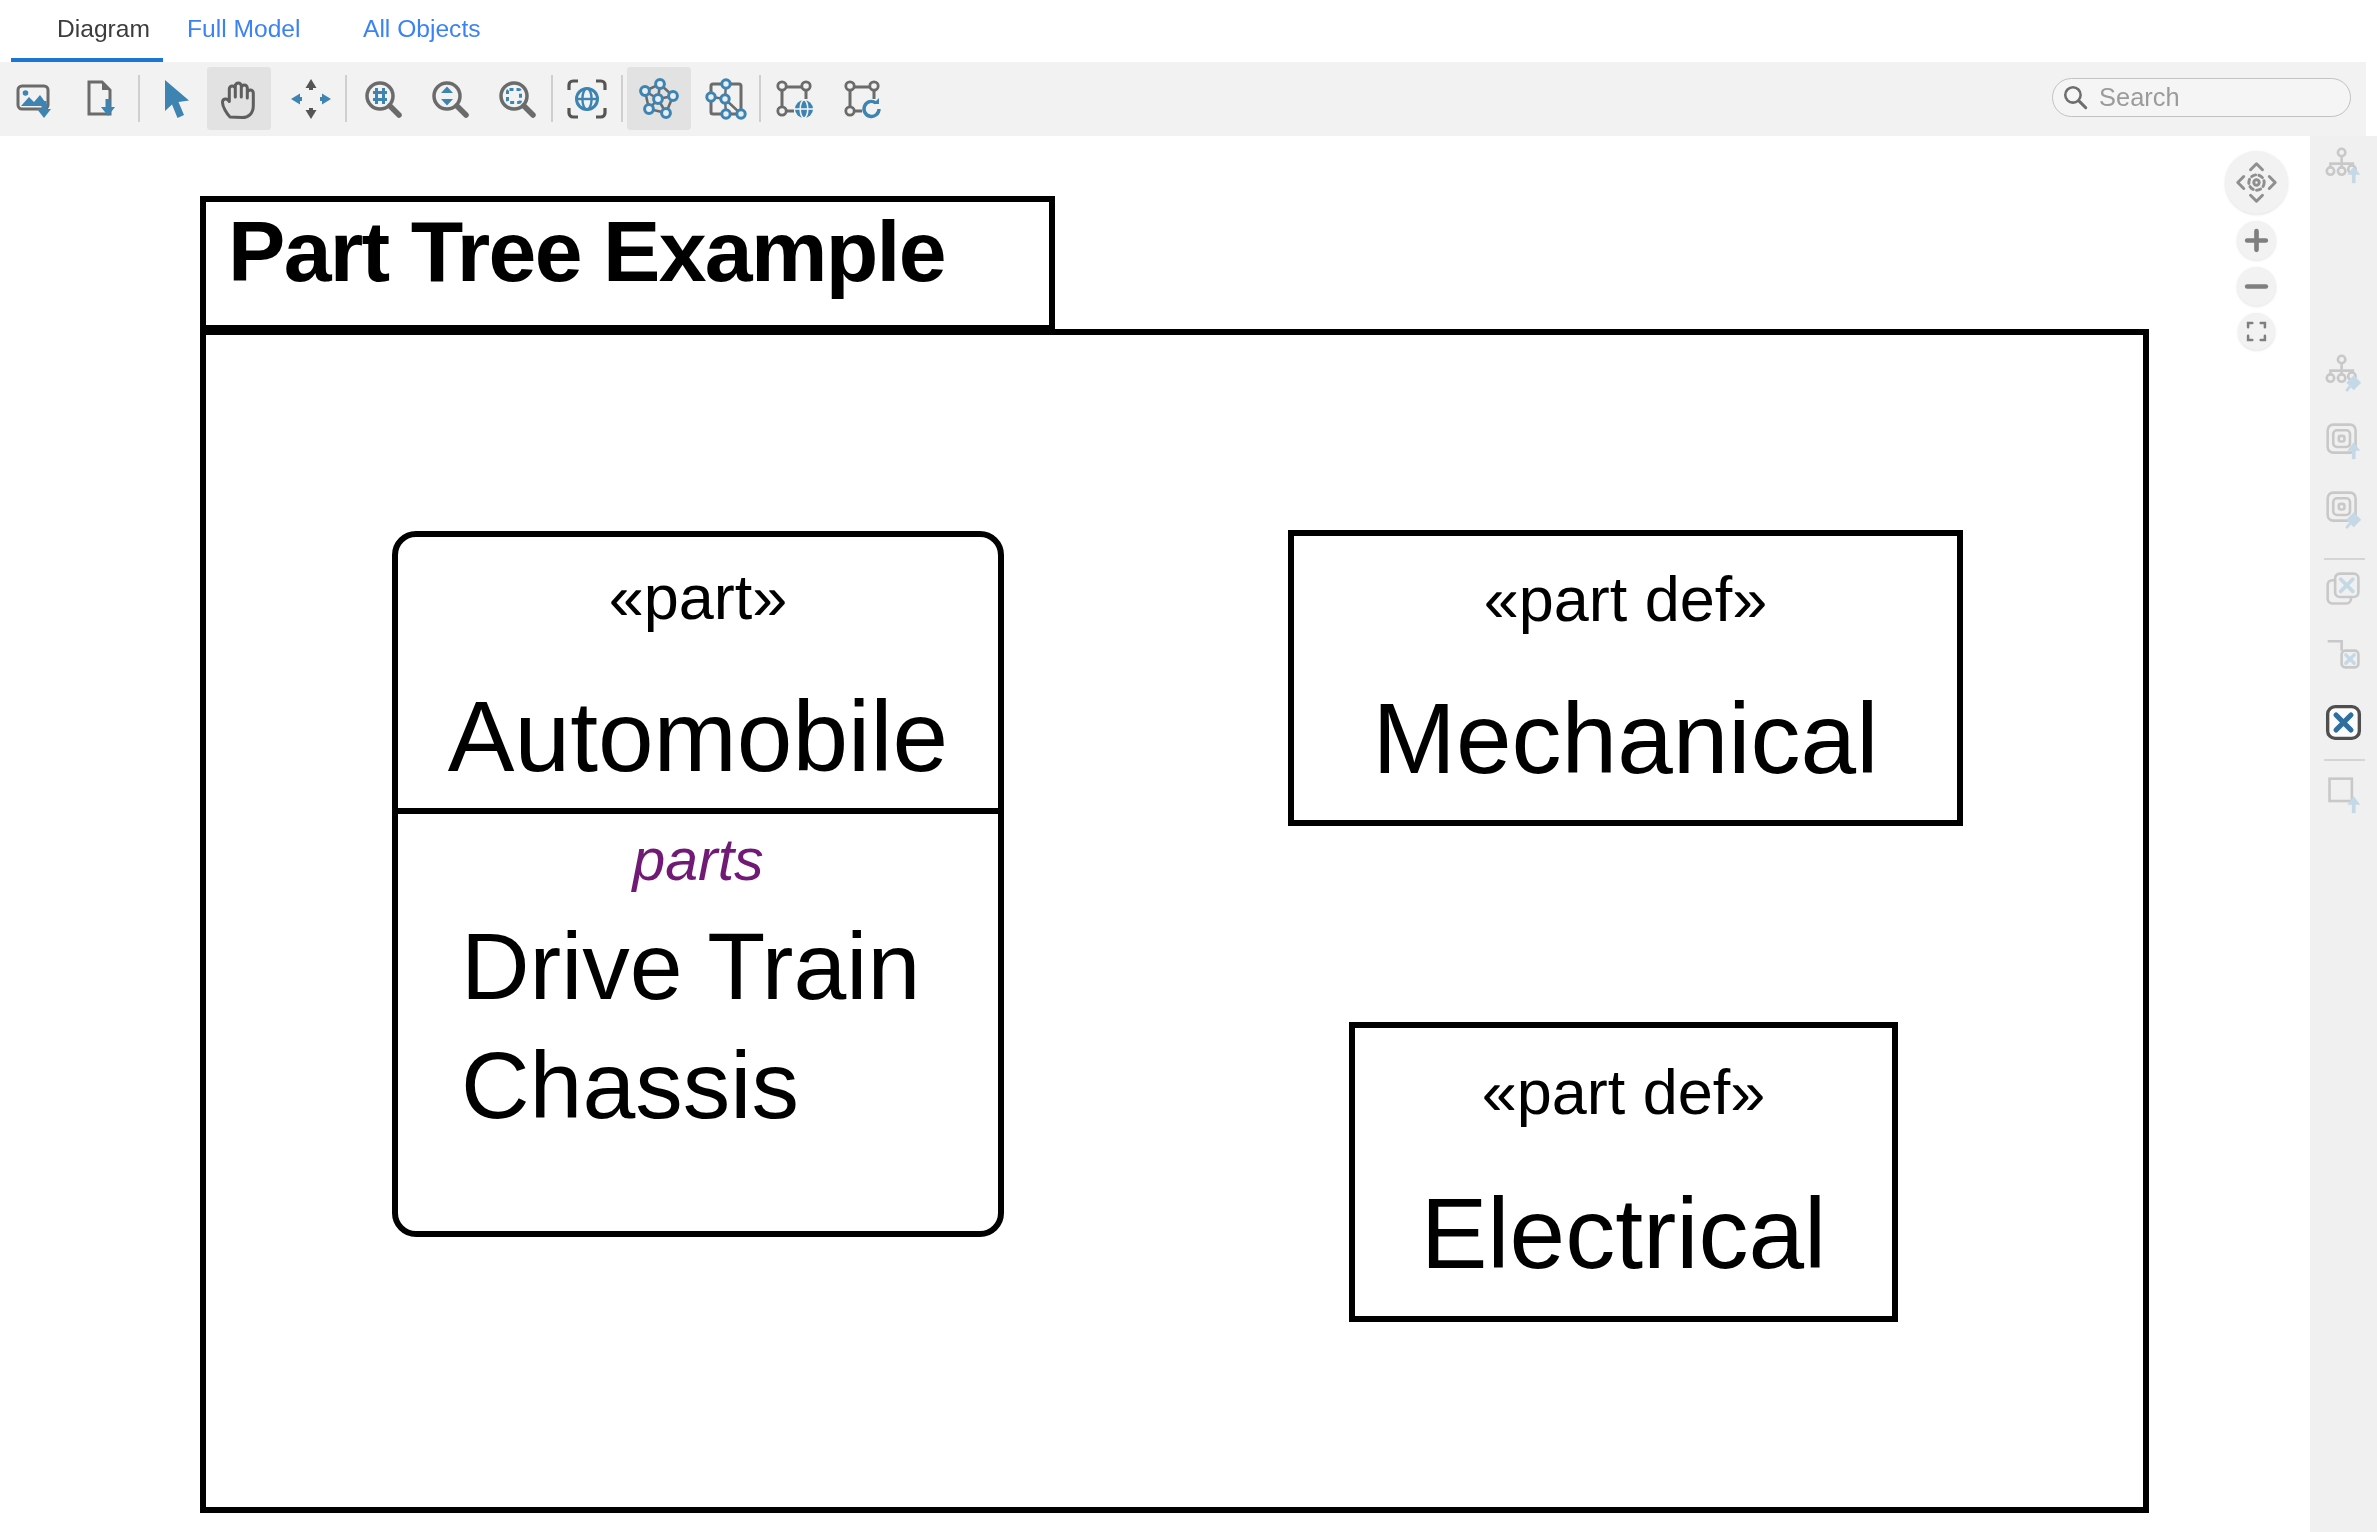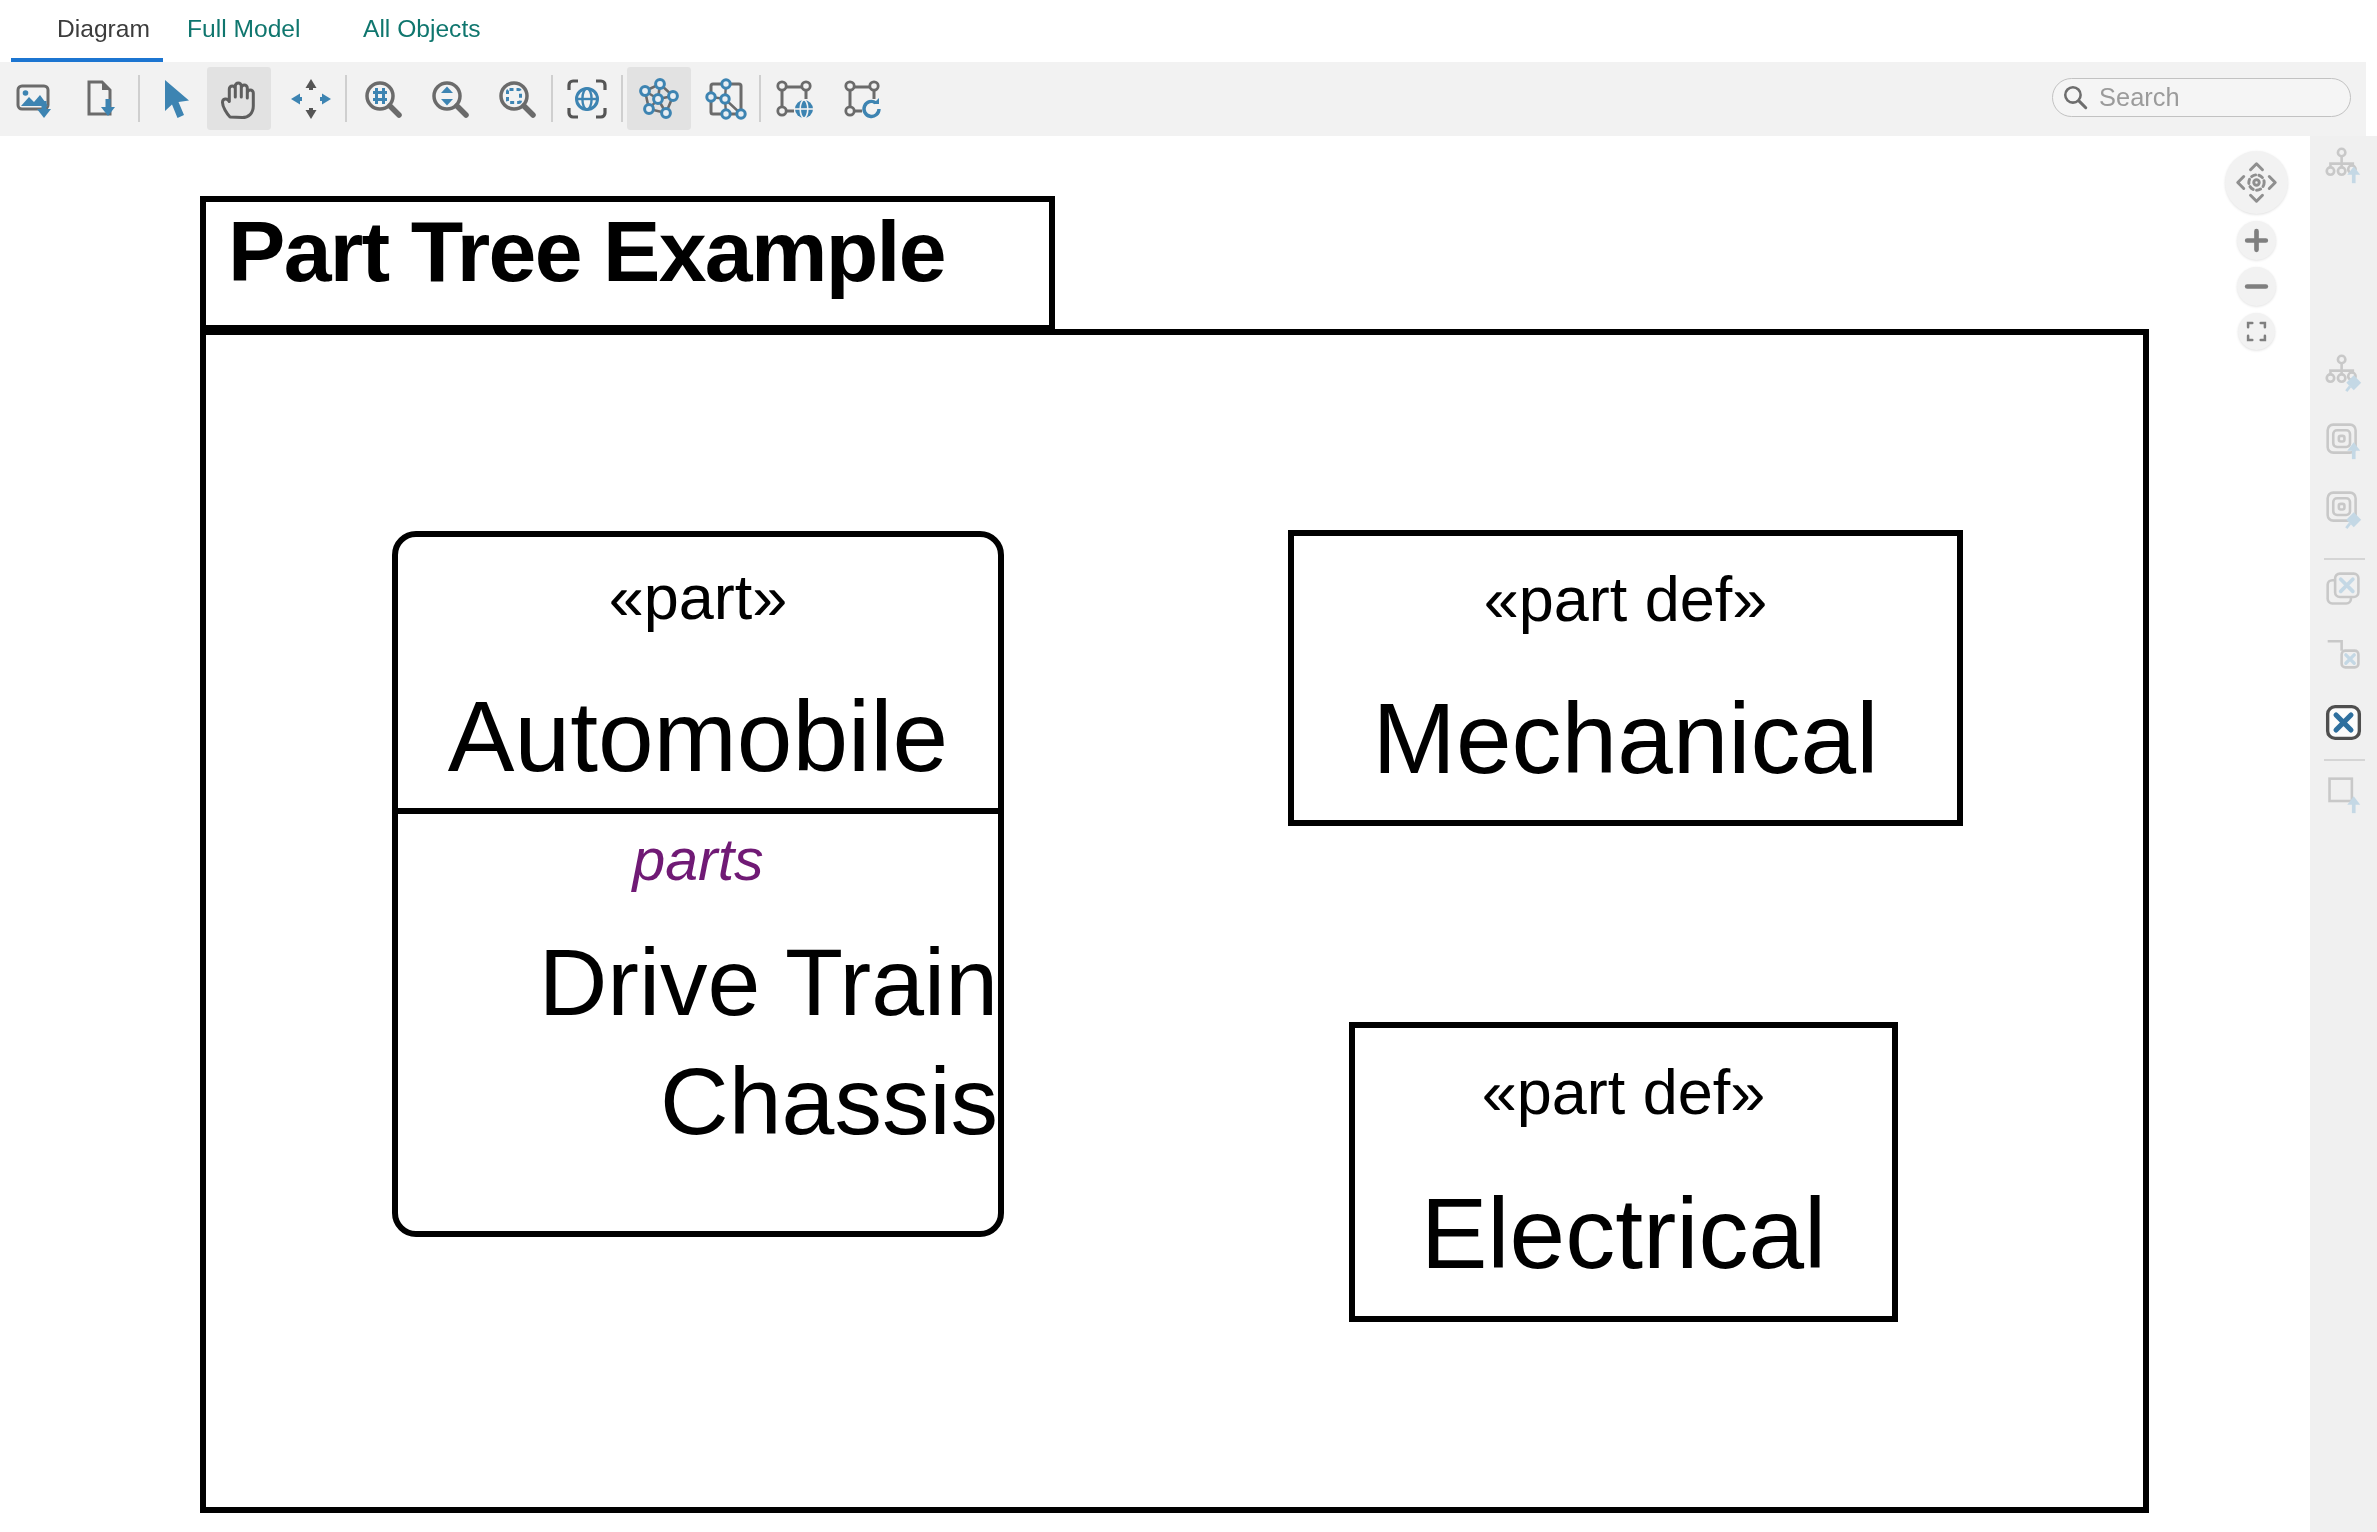--- a/index.html
+++ b/index.html
@@ -1,21 +1,21 @@
 <!DOCTYPE html>
 <html style="font-size:13.5px"><head>
 <meta charset="utf-8">
 <style>
   html,body{margin:0;padding:0;background:#fff;}
   #app{position:relative;width:2377px;height:1532px;background:#ffffff;
        font-family:"Liberation Sans",sans-serif;overflow:hidden;}
 
   
   .tabbar{position:absolute;left:11px;top:0;width:2377px;height:62px;background:#ffffff;}
-  .tab{position:absolute;top:0;height:58px;line-height:58px;font-size:24.6px;color:#0f766e;cursor:default;}
+  .tab{position:absolute;top:0;height:58px;line-height:58px;font-size:24.6px;color:#3b82f6;cursor:default;}
   .tab.active{color:#3c3c3c;}
   .tab-underline{position:absolute;left:0;top:58px;width:152px;height:4.2px;background:#1c75d1;}
 
   
   .toolbar{position:absolute;left:0;top:62px;width:2366px;height:74px;background:#f2f2f2;border-bottom:0.8px solid #e6e6e6;}
   .tbtn{position:absolute;top:5.1px;width:64px;height:63px;display:flex;align-items:center;justify-content:center;border-radius:3.4px;}
   .tbtn.sel{background:#e2e2e2;}
   .tsep{position:absolute;top:12.7px;width:1.7px;height:47px;background:#cfcfcf;}
 
   
@@ -47,21 +47,21 @@
   .dg-frame{position:absolute;left:200px;top:329px;width:1949px;height:1184px;background:#fff;
             border:6px solid #000;box-sizing:border-box;z-index:1;}
   .node{position:absolute;background:#fff;border:6px solid #000;box-sizing:border-box;z-index:2;}
   .node-head{display:flex;flex-direction:column;align-items:center;}
   .stereo{font-size:63px;color:#000;line-height:73px;white-space:nowrap;}
   .nname{font-size:100px;color:#000;line-height:110px;white-space:nowrap;}
   .node-auto{left:392px;top:531px;width:612px;height:706px;border-radius:24px;}
   .node-auto .node-head{padding-top:24px;height:277px;box-sizing:border-box;gap:47px;border-bottom:6px solid #000;}
   .compartment{padding-top:12px;}
   .comp-label{font-size:59px;font-style:italic;text-align:center;line-height:68px;color:#701a75;}
-  .comp-items{padding-left:63px;margin-top:29px;text-align:right;}
+  .comp-items{padding-left:63px;margin-top:13px;}
   .comp-item{font-size:95px;line-height:119px;color:#000;white-space:nowrap;}
   .node-mech{left:1288px;top:530px;width:675px;height:296px;}
   .node-mech .node-head{height:100%;justify-content:center;gap:47px;}
   .node-elec{left:1349px;top:1022px;width:549px;height:300px;}
   .node-elec .node-head{height:100%;justify-content:center;gap:49px;}
 </style>
 </head>
 <body>
 
 <div id="app">

